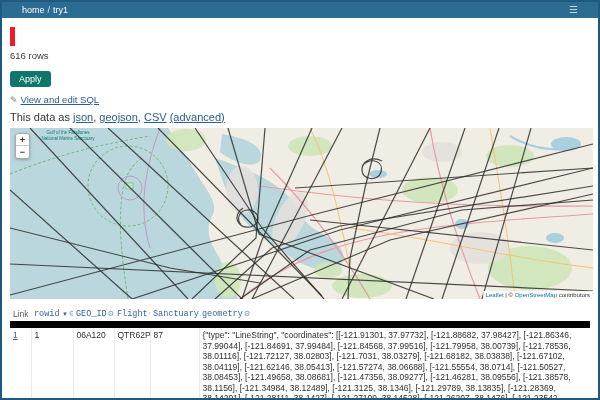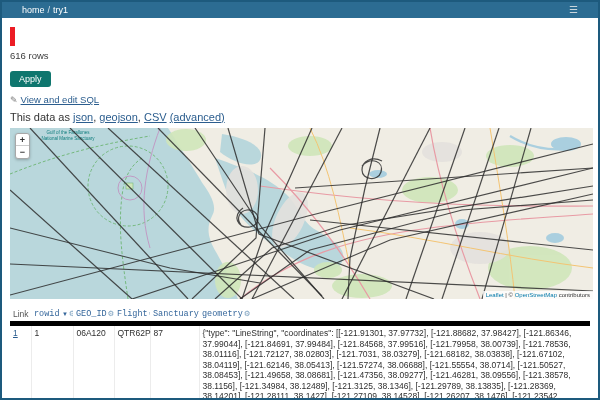--- a/index.html
+++ b/index.html
@@ -43,21 +43,21 @@
   .map svg { display:block; }
   .zoomctl { position:absolute; left:5px; top:5px; width:15px; background:#fff; border:1px solid #a8a8a8; border-radius:3px; box-shadow:0 1px 3px rgba(0,0,0,.25); z-index:5; }
   .zoombtn { width:13px; height:12px; display:flex; align-items:center; justify-content:center; font-size:9px; font-weight:bold; color:#333; cursor:pointer; }
   .zoombtn.in { border-bottom:1px solid #ccc; }
   .attribution { position:absolute; right:0; bottom:0; background:rgba(255,255,255,.78); font-size:6px; color:#333; padding:0 3px; line-height:8px; z-index:5; }
   .attribution a { color:#0078a8; text-decoration:none; }
 
   
   .tablewrap { margin-top:7px; }
   table.rows { border-collapse:collapse; width:100%; font-size:8.5px; table-layout:fixed; }
-  table.rows th { text-align:left; font-weight:normal; padding:2px 3px; border-bottom:5px solid #000000; white-space:nowrap; overflow:hidden; }
+  table.rows th { text-align:left; font-weight:normal; padding:2px 3px; border-bottom:7px solid #000000; white-space:nowrap; overflow:hidden; }
   table.rows th .hlink { color:#34669b; text-decoration:none;font-family:Liberation Mono, monospace; }
   .th-link { color:#555; }
   .sort-arrow { font-size:6px; color:#34669b; }
   .gear { font-size:7.5px; color:#7ba0bf; margin-left:1px; cursor:pointer; }
   table.rows td { vertical-align:top; padding:2px 3px; color:#2e2e2e; border-left:1px solid #ececec; }
   table.rows td:first-child { border-left:none; }
   td.geom { line-height:10.5px; word-wrap:break-word; }
   td .rowlink { color:#2b5d8e; text-decoration:underline; }
   .c-link{width:21px;} .c-rowid{width:42px;} .c-geo{width:41px;} .c-flight{width:36px;} .c-num{width:49px;} .c-geom{width:auto;}
 </style>

